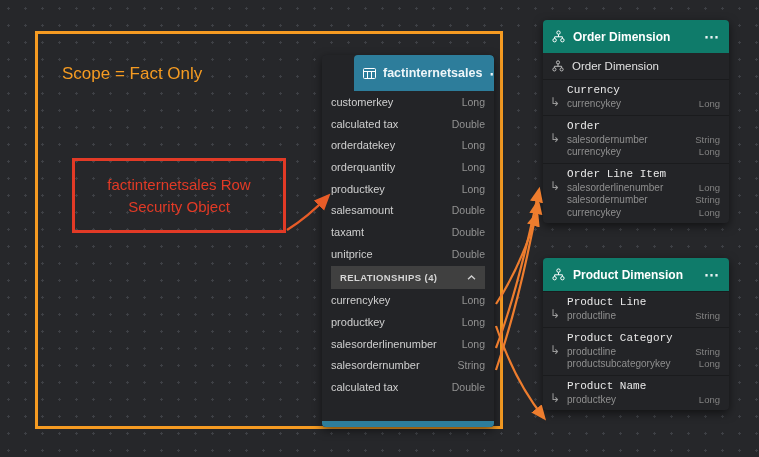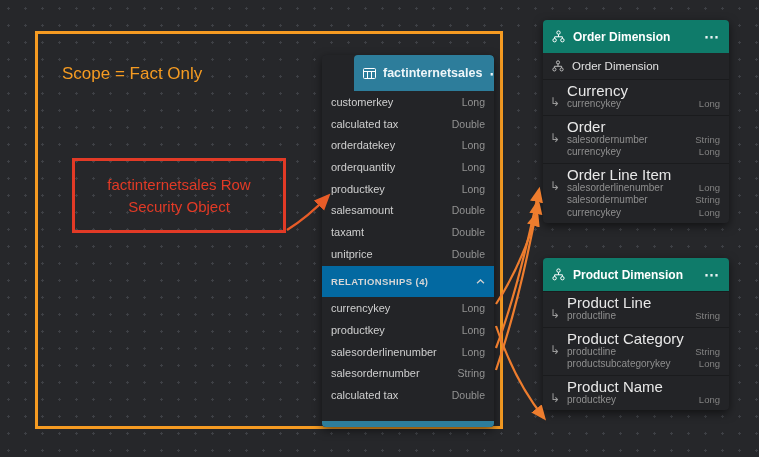--- a/index.html
+++ b/index.html
@@ -31,39 +31,39 @@
   .fact-card { left:322px; top:55px; width:172px; height:372px; overflow:hidden; }
   .fact-header { height:36px; background:var(--fact-header); border-radius:4px 4px 0 0;
     display:flex; align-items:center; gap:7px; padding:0 9px;
     color:#eef6f9; font-size:12.5px; font-weight:700; cursor:move;margin-left:32px; }
   .menu-dots { margin-left:auto; font-size:15px; letter-spacing:1px; color:#eaf2f4;
     cursor:pointer; line-height:1; }
   .trow { display:flex; justify-content:space-between; align-items:center;
     height:21.7px; padding:0 9px; font-size:11px; color:#cfcfcf; }
   .trow .type { color:#929292; font-size:10.5px; }
   .tsection { display:flex; justify-content:space-between; align-items:center;
-    height:31px; margin:1px 0; background:#0369a1; padding:0 9px;
+    height:23px; margin:1px 9px; background:#404040; padding:0 9px;
     font-size:9.5px; font-weight:700; color:#d6d6d6; letter-spacing:.4px; }
   .hscrollbar { position:absolute; bottom:0; left:0; right:0; height:6px;
     background:var(--fact-header); }
 
   
   .dim-card { width:186px; }
   .order-card { left:543px; top:20px; }
   .product-card { left:543px; top:258px; }
   .dim-header { height:33px; background:var(--dim-header); border-radius:4px 4px 0 0;
     display:flex; align-items:center; gap:8px; padding:0 9px;
     color:#ffffff; font-size:12px; font-weight:700; cursor:move; }
   .hier-row { display:flex; align-items:center; gap:8px; padding:7px 9px;
     color:#e0e0e0; font-size:11.5px; }
   .level { display:flex; gap:7px; padding:3px 9px 4px 7px;
     border-top:1px solid rgba(0,0,0,.25); }
   .elbow { color:#9a9a9a; font-size:12px; margin-top:13px; line-height:1; }
   .level-content { flex:1; }
-  .level-name { color:#e8e8e8; font-size:15px; line-height:15px; }
+  .level-name { color:#e8e8e8; font-size:11px; line-height:15px;font-family:Liberation Mono, monospace; }
   .field { display:flex; justify-content:space-between;
     font-size:10px; line-height:12.5px; color:#8f8f8f; }
   .field .ftype { color:#828282; font-size:9.5px; }
 
   .icon { display:inline-flex; align-items:center; }
 </style>
 </head>
 <body>
 
 <div class="canvas">

